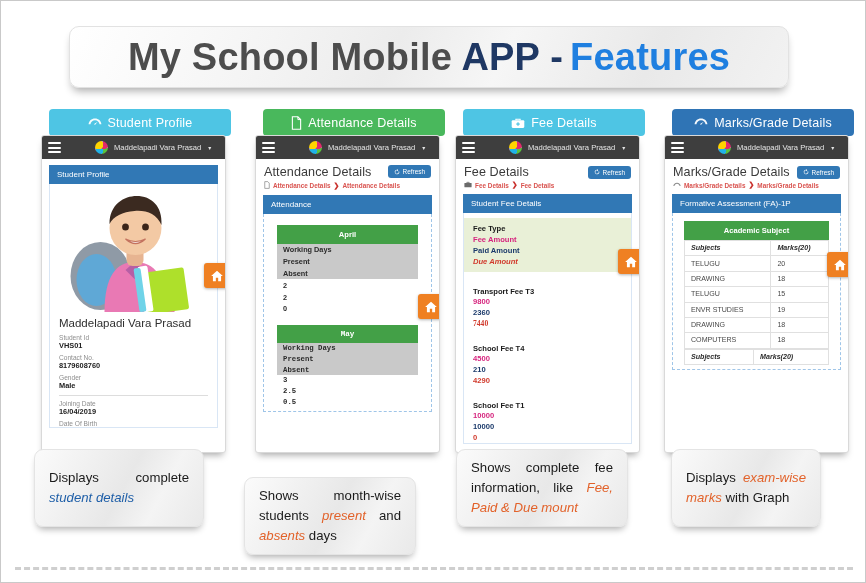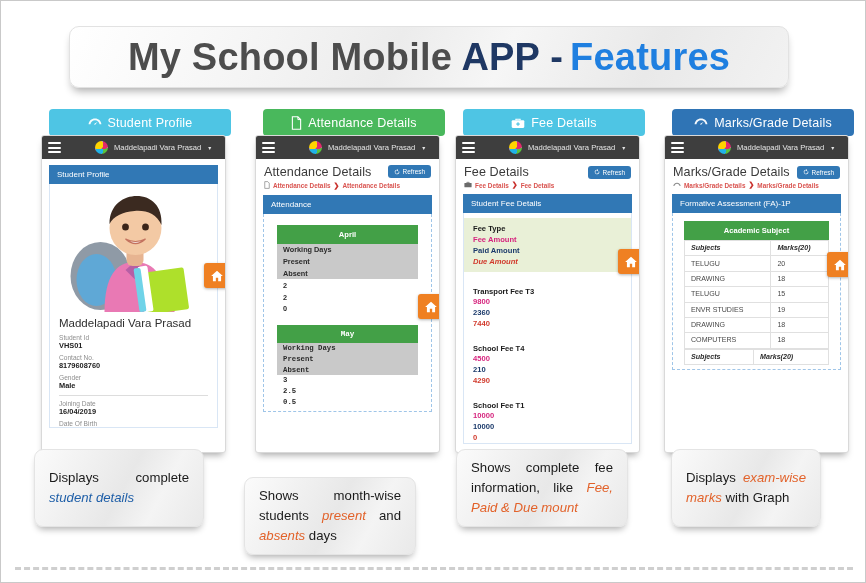--- a/index.html
+++ b/index.html
@@ -429,21 +429,21 @@
             <div style="color:#1a1a1a;">Fee Type</div>
             <div style="color:#d6257e;">Fee Amount</div>
             <div style="color:#1b3a6b;">Paid Amount</div>
             <div style="color:#d13a2c;font-style:italic;">Due Amount</div>
           </div>
 
           <div class="fee-group">
             <div class="fg-name">Transport Fee T3</div>
             <div class="fg-amt" style="color:#d6257e;">9800</div>
             <div class="fg-amt" style="color:#1b3a6b;">2360</div>
-            <div class="fg-amt" style="color:#d13a2c;">7440</div>
+            <div class="fg-amt" style="color:#d13a2c;font-family:Liberation Serif, serif;">7440</div>
           </div>
           <div class="fee-group">
             <div class="fg-name">School Fee T4</div>
             <div class="fg-amt" style="color:#d6257e;">4500</div>
             <div class="fg-amt" style="color:#1b3a6b;">210</div>
             <div class="fg-amt" style="color:#d13a2c;">4290</div>
           </div>
           <div class="fee-group">
             <div class="fg-name">School Fee T1</div>
             <div class="fg-amt" style="color:#d6257e;">10000</div>

